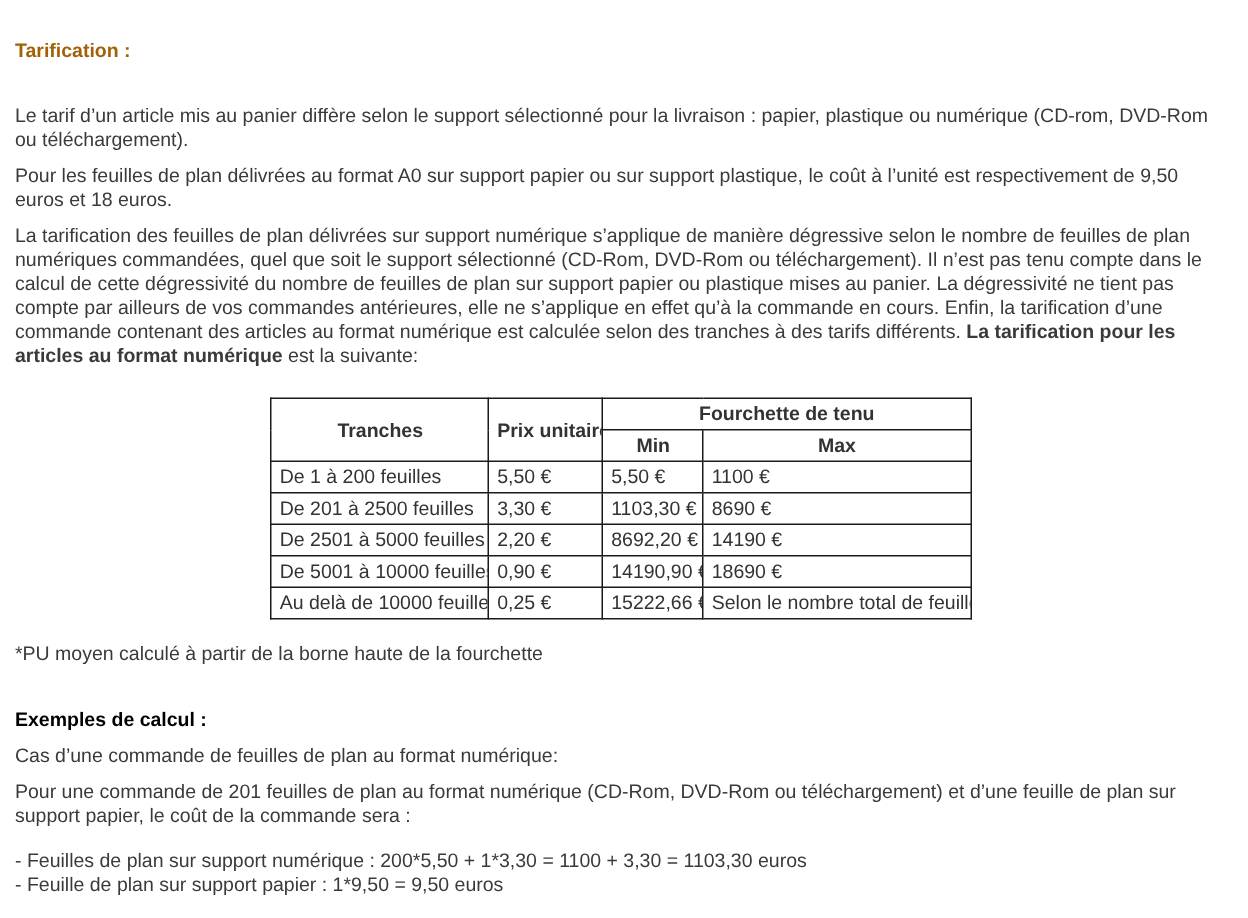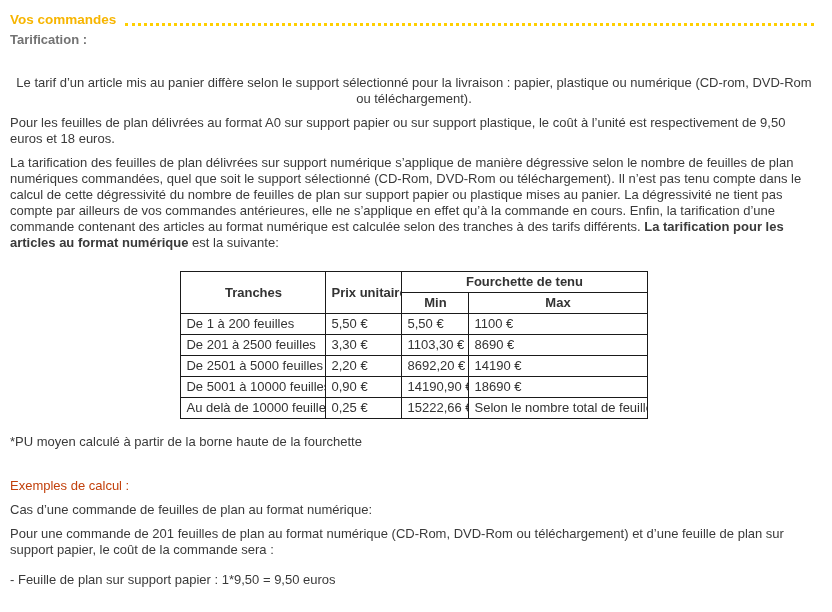--- a/index.html
+++ b/index.html
@@ -31,27 +31,27 @@
   }
   .dotted-leader {
     flex: 1;
     margin-left: 9px;
     margin-right: 4px;
     margin-bottom: 2px;
     border-bottom: 3px dotted #fecf00;
     height: 0;
   }
   .blue-heading {
-    color: #737373;
+    color: #a16207;
     font-weight: bold;
     font-size: 13px;
-    margin: 4px 0 0 0;
+    margin: 14px 0 0 0;
   }
   p { margin: 8px 0 0 0; }
-  .para-first { margin-top: 27px; text-align: center; }
+  .para-first { margin-top: 27px; }
   .bold-inline { font-weight: bold; color: #3a3a3a; }
 
   table.pricing {
     margin: 20px auto 0 auto;
     border-collapse: collapse;
     table-layout: fixed;
     width: 466px;
   }
   table.pricing th, table.pricing td {
     border: 1px solid #1a1a1a;
@@ -68,37 +68,33 @@
   }
   table.pricing td.left  { text-align: left; }
   table.pricing td.right { }
 
   .footnote {
     text-align: left;
     margin-top: 15px;
     color: #3a3a3a;
   }
   .exemples-heading {
-    font-weight: normal;
-    color: #c2410c;
+    font-weight: bold;
+    color: #000000;
     margin: 28px 0 0 0;
     font-size: 13px;
   }
   .calc-lines { margin-top: 14px; }
   .calc-lines div { line-height: 16px; }
 </style>
 </head>
 <body>
 
 <div class="page">
 
-  <div class="title-row">
-    <span class="page-title">Vos commandes</span>
-    <span class="dotted-leader"></span>
-  </div>
 
   <div class="blue-heading">Tarification :</div>
 
   <p class="para-first">Le tarif d’un article mis au panier diffère selon le support sélectionné pour la livraison : papier, plastique ou numérique (CD-rom, DVD-Rom ou téléchargement).</p>
 
   <p>Pour les feuilles de plan délivrées au format A0 sur support papier ou sur support plastique, le coût à l’unité est respectivement de 9,50 euros et 18 euros.</p>
 
   <p><span>La tarification des feuilles de plan délivrées sur support numérique s’applique de manière dégressive selon le nombre de feuilles de plan numériques commandées, quel que soit le support sélectionné (CD-Rom, DVD-Rom ou téléchargement). Il n’est pas tenu compte dans le calcul de cette dégressivité du nombre de feuilles de plan sur support papier ou plastique mises au panier. La dégressivité ne tient pas compte par ailleurs de vos commandes antérieures, elle ne s’applique en effet qu’à la commande en cours. Enfin, la tarification d’une commande contenant des articles au format numérique est calculée selon des tranches à des tarifs différents. </span><span class="bold-inline">La tarification pour les articles au format numérique</span><span> est la suivante:</span></p>
 
   <table class="pricing">
@@ -155,17 +151,18 @@
 
   <p class="footnote">*PU moyen calculé à partir de la borne haute de la fourchette</p>
 
   <div class="exemples-heading">Exemples de calcul :</div>
 
   <p>Cas d’une commande de feuilles de plan au format numérique:</p>
 
   <p>Pour une commande de 201 feuilles de plan au format numérique (CD-Rom, DVD-Rom ou téléchargement) et d’une feuille de plan sur support papier, le coût de la commande sera :</p>
 
   <div class="calc-lines">
+    <div>- Feuilles de plan sur support numérique : 200*5,50 + 1*3,30 = 1100 + 3,30 = 1103,30 euros</div>
     <div>- Feuille de plan sur support papier : 1*9,50 = 9,50 euros</div>
 
   </div>
 
 </div>
 
 </body></html>

